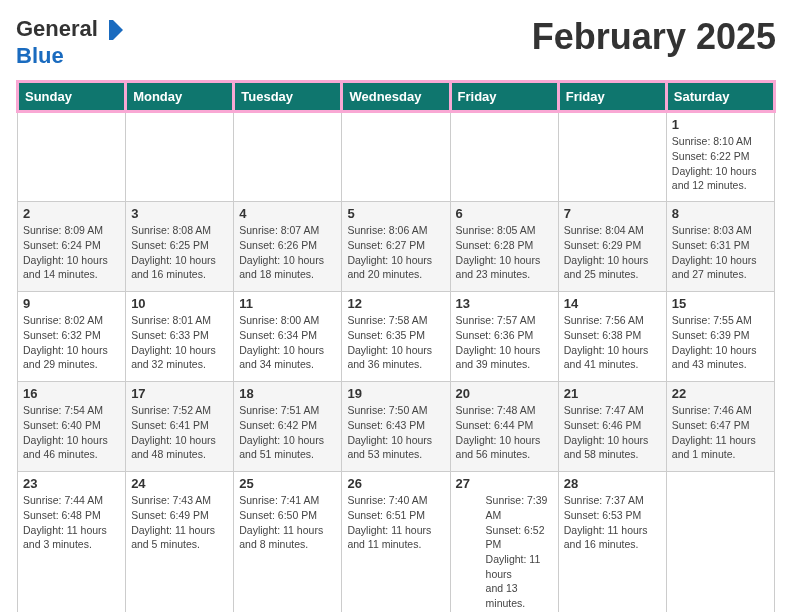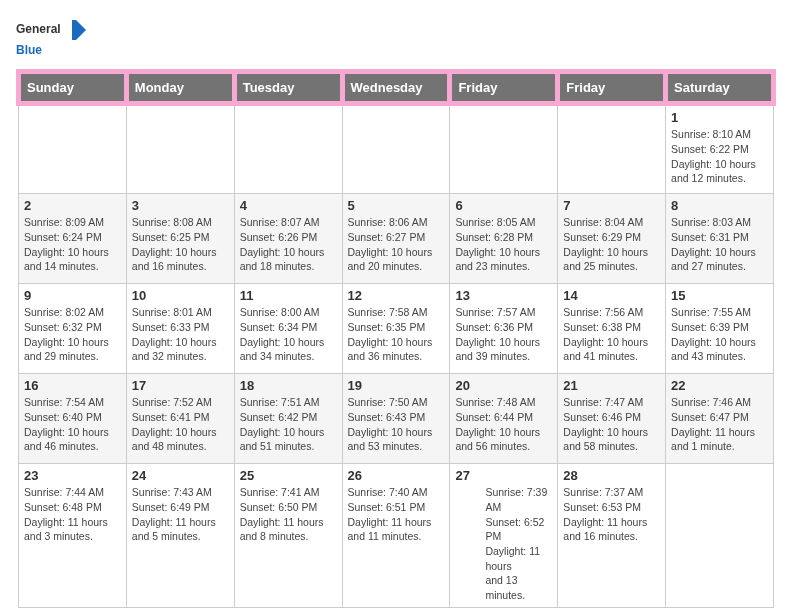--- a/index.html
+++ b/index.html
@@ -14,21 +14,21 @@
       display: flex;
       justify-content: space-between;
       align-items: flex-start;
       margin-bottom: 12px;
     }
     .logo {
       display: flex;
       align-items: center;
     }
     .logo-text {
-      font-size: 12px;
+      font-size: 22px;
       font-weight: bold;
       line-height: 1.1;
     }
     .logo-general { color: #333; }
     .logo-blue { color: #1a6bbf; }
     .logo-icon {
       width: 28px;
       height: 28px;
       margin-left: 2px;
     }
@@ -43,27 +43,27 @@
     .location-title {
       font-size: 16px;
       color: #555;
     }
     .calendar {
       width: 100%;
       border-collapse: collapse;
       border: 1px solid #ccc;
     }
     .calendar th {
-      background: #737373;
+      background: #0f766e;
       color: #fff;
       font-size: 13px;
       font-weight: bold;
       padding: 6px 6px;
       text-align: left;
-      border: 5px solid #f9a8d4;
+      border: 3px solid #f9a8d4;
     }
     .calendar td {
       vertical-align: top;
       border: 1px solid #ccc;
       padding: 4px 5px;
       width: 108px;
       height: 90px;
       font-size: 11px;
       color: #333;
       background: #fff;
@@ -100,20 +100,21 @@
               <polygon points="10,4 14,4 14,24 10,24" fill="#1a6bbf"></polygon>
             </svg>
         </div>
       </div>
       <div class="logo-text">
         <span class="logo-blue">Blue</span>
       </div>
     </div>
   </div>
   <div class="title-block">
+    <div class="month-title">February 2025</div>
   </div>
 </div>
 
 <table class="calendar">
   <thead>
     <tr>
     <th>Sunday</th>
         <th>Monday</th>
         <th>Tuesday</th>
         <th>Wednesday</th>

